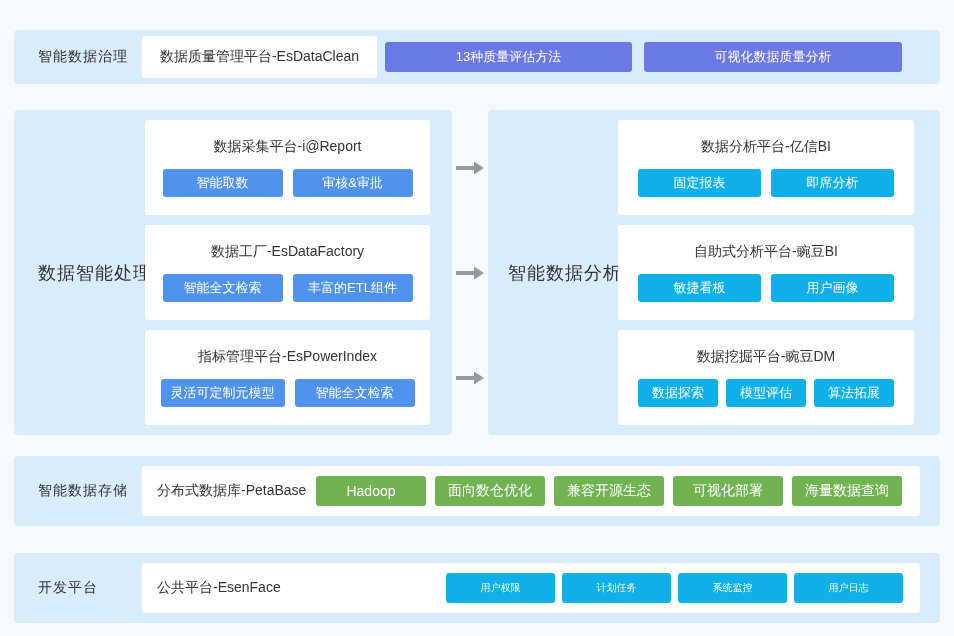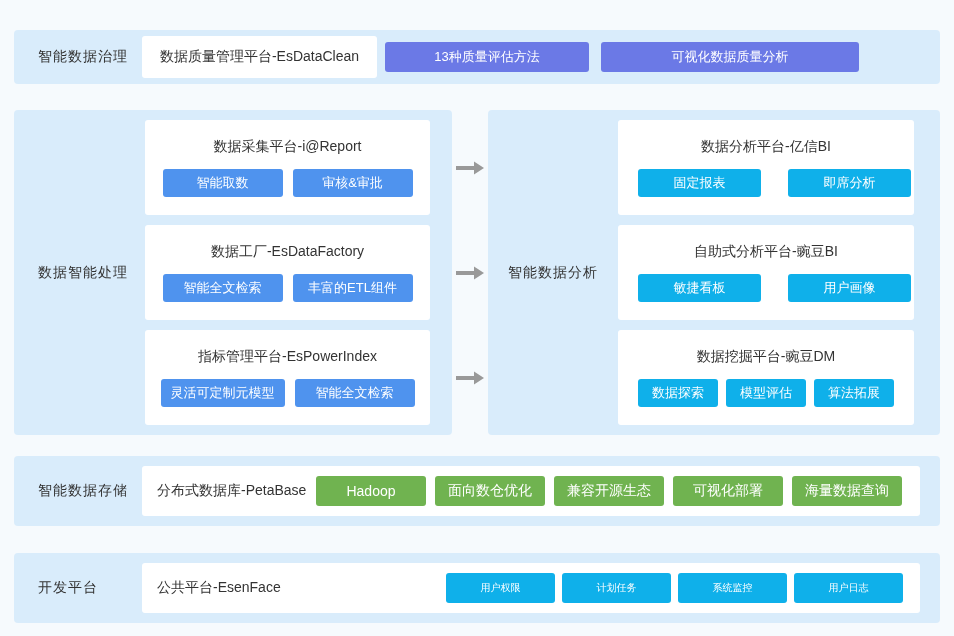--- a/index.html
+++ b/index.html
@@ -12,21 +12,21 @@
   }
 
   .panel { position:absolute; background:var(--panel-bg,#d9ecfb); border-radius:4px; }
 
   .row-label {
     width:104px; margin-left:24px; flex-shrink:0;
     font-size:14px; color:var(--text-dark,#333); letter-spacing:1px;
   }
   .side-label {
     position:absolute; left:24px; top:50%; transform:translateY(-50%);
-    font-size:14px; color:var(--text-dark,#333); letter-spacing:1px;
+    font-size:18px; color:var(--text-dark,#333); letter-spacing:1px;
   }
   .analysis .side-label { left:20px; }
 
   .card { background:var(--card-bg,#fff); border-radius:3px; }
   .card-title { font-size:14px; color:var(--text-dark,#333); white-space:nowrap; }
 
   .btn {
     border:none; color:#fff; font-size:13px; border-radius:3px;
     height:30px; cursor:pointer; font-family:inherit; white-space:nowrap;
     display:flex; align-items:center; justify-content:center;
@@ -35,37 +35,37 @@
   .blue   { background:var(--blue,#4f93ee); }
   .cyan   { background:var(--cyan,#0fb0ea); }
   .green  { background:var(--green,#70b350); }
 
   
   .gov { left:14px; top:30px; width:926px; height:54px; display:flex; align-items:center; }
   .gov .title-card {
     width:235px; height:42px; flex-shrink:0;
     display:flex; align-items:center; justify-content:center;
   }
-  .gov .b1 { width:204px; margin-left:8px; }
+  .gov .b1 { width:247px; margin-left:8px; }
   .gov .b2 { width:258px; margin-left:12px; }
 
   
   .proc     { left:14px;  top:110px; width:438px; height:325px; }
   .analysis { left:488px; top:110px; width:452px; height:325px; }
   .cards { position:absolute; top:10px; display:flex; flex-direction:column; gap:10px; }
   .proc .cards     { left:131px; width:285px; }
   .analysis .cards { left:130px; width:296px; }
   .sub-card {
     height:95px; display:flex; flex-direction:column;
     align-items:center; justify-content:center; gap:13px;
   }
   .btn-row { display:flex; gap:10px; }
   .btn-row.tight { gap:8px; }
   .btn.pair-l { min-width:120px; height:28px; padding:0 10px; }
-  .btn.pair-r { min-width:123px; height:28px; padding:0 10px;margin-left:17px; }
+  .btn.pair-r { min-width:123px; height:28px; padding:0 10px; }
   .btn.small  { min-width:80px;  height:28px; padding:0 10px; }
 
   
   .flow-arrow { position:absolute; left:455px; width:30px; height:14px; }
 
   
   .storage { left:14px; top:456px; width:926px; height:70px; display:flex; align-items:center; }
   .dev     { left:14px; top:553px; width:926px; height:70px; display:flex; align-items:center; }
   .wide-card {
     width:778px; height:50px; display:flex; align-items:center; flex-shrink:0;

